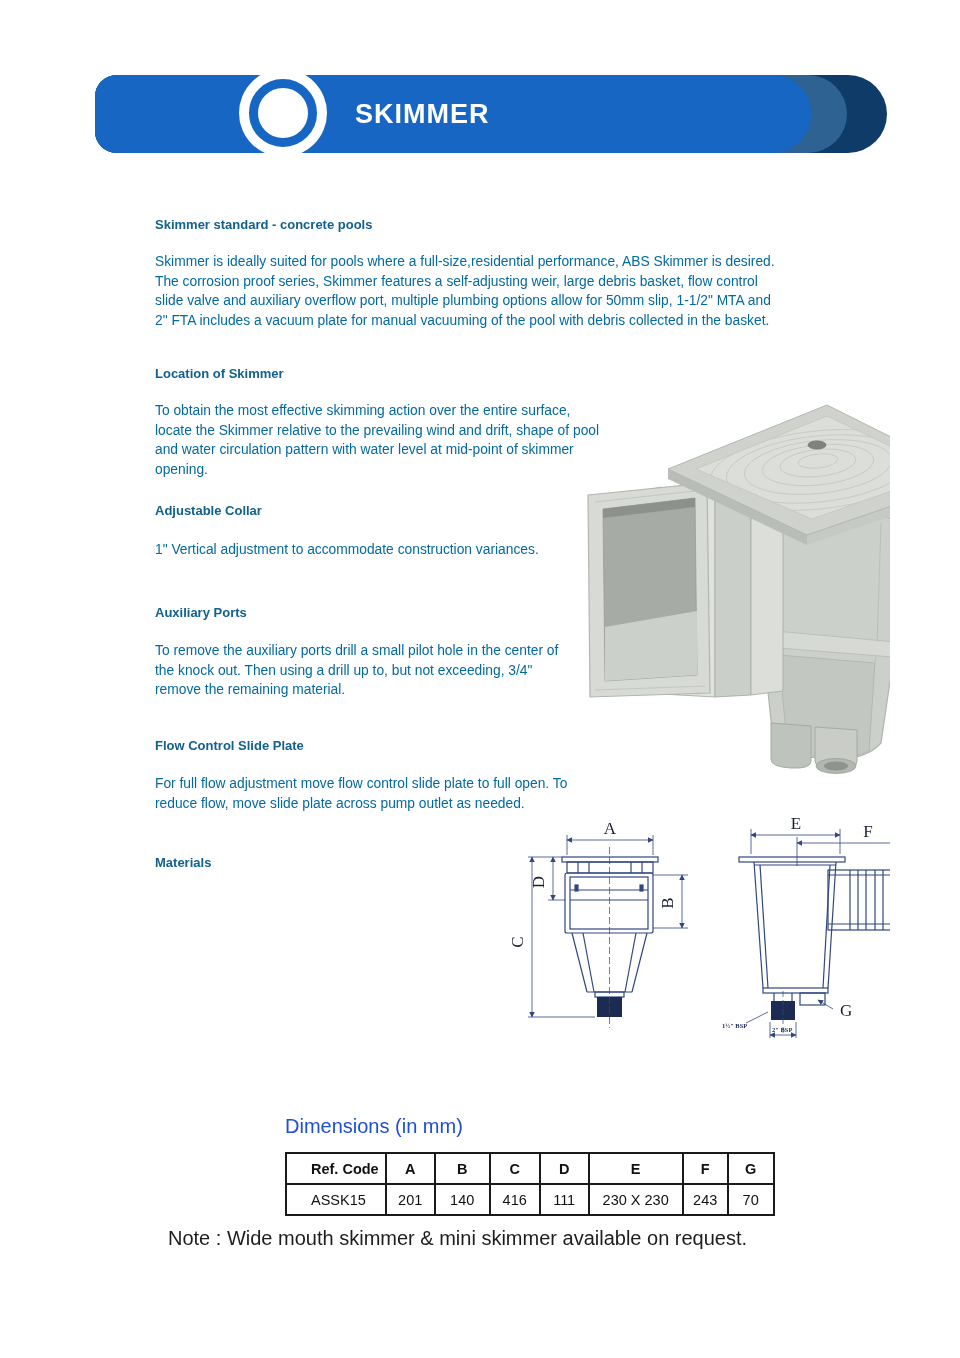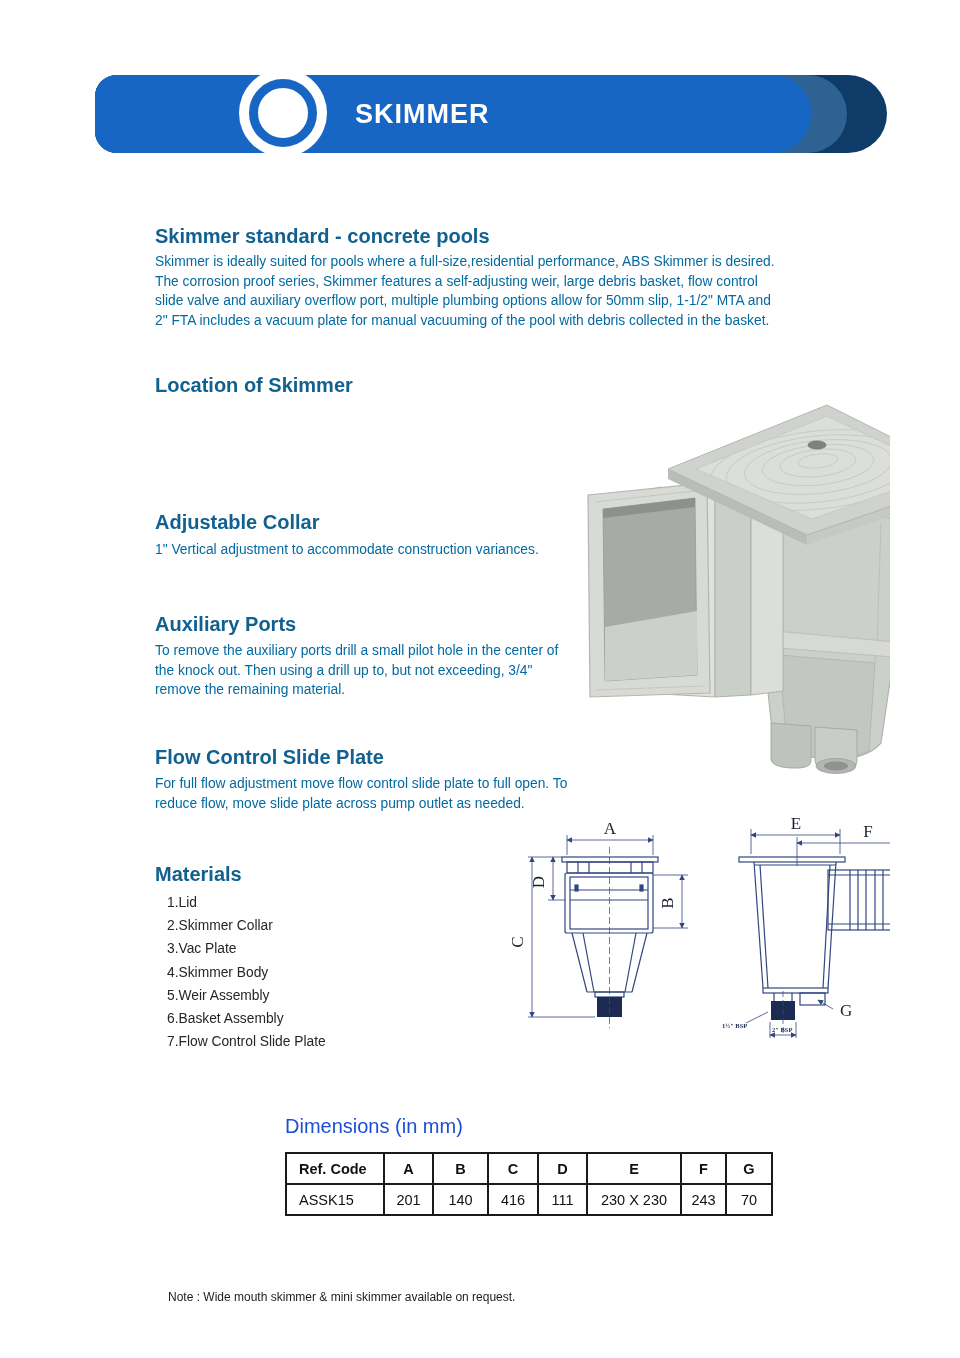--- a/index.html
+++ b/index.html
@@ -20,36 +20,36 @@
     display:flex; align-items:center; justify-content:center;
   }
   .banner-circle-inner {
     width:68px; height:68px; border:9px solid #1766C4; border-radius:50%; background:#ffffff;
   }
   .banner-title {
     position:absolute; left:285px; top:75px; height:78px; line-height:78px;
     color:#ffffff; font-size:27px; font-weight:bold; letter-spacing:1px;
   }
   
-  .sec-title { position:absolute; left:85px; color:#11608F; font-size:20px; font-weight:bold;margin-top:8px; }
+  .sec-title { position:absolute; left:85px; color:#11608F; font-size:13px; font-weight:bold; }
   .sec-body  { position:absolute; left:85px; font-size:13.8px; line-height:19.5px; color:#0369a1; }
   
   .materials-list { position:absolute; left:97px; top:891px; list-style:none; }
   .materials-list li { font-size:13.8px; line-height:23.2px; color:#262626; }
   
   .dim-title { position:absolute; left:215px; top:1115px; color:#1d4ed8; font-size:20px; font-weight:normal; }
   table.dims { position:absolute; left:215px; top:1152px; border-collapse:collapse; }
   table.dims th, table.dims td {
     border:2px solid #1a1a1a; height:31px; font-size:14.5px;
     text-align:center; padding:0 6px; color:#111; white-space:nowrap;
   }
   table.dims th { font-weight:bold; }
-  table.dims th.c0, table.dims td.c0 { text-align:left; padding-left:12px; }
-  
-  .note { position:absolute; left:98px; top:1290px; font-size:12px; color:#1d1d1d;text-align:center; }
+  table.dims th.c0, table.dims td.c0 { text-align:left; padding-left:24px; }
+  
+  .note { position:absolute; left:98px; top:1227px; font-size:20px; color:#1d1d1d;text-align:center; }
   .page-num { position:absolute; left:878px; top:1266px; font-size:17px; font-weight:bold; color:#16233F; }
   
   .fittings-tab {
     position:absolute; left:872px; top:955px; width:66px; height:218px;
     background:#1B3A60; border-radius:18px 5px 14px 18px;
     display:flex; align-items:center; justify-content:center;
   }
   .fittings-tab span {
     writing-mode:vertical-rl; transform:rotate(180deg);
     color:#CFE2F2; font-size:22px; letter-spacing:4px; font-weight:normal;
@@ -71,40 +71,32 @@
   <div class="banner-layer banner-main"></div>
   <div class="banner-circle">
     <div class="banner-circle-inner"></div>
   </div>
   <div class="banner-title">SKIMMER</div>
 
   <h2 class="sec-title" style="top:217px">Skimmer standard - concrete pools</h2>
   <p class="sec-body" style="top:252px; width:620px">Skimmer is ideally suited for pools where a full-size,residential performance, ABS Skimmer is desired. The corrosion proof series, Skimmer features a self-adjusting weir, large debris basket, flow control slide valve and auxiliary overflow port, multiple plumbing options allow for 50mm slip, 1-1/2" MTA and 2" FTA includes a vacuum plate for manual vacuuming of the pool with debris collected in the basket.</p>
 
   <h2 class="sec-title" style="top:366px">Location of Skimmer</h2>
+  <p class="sec-body" style="top:401px; width:455px">To obtain the most effective skimming action over the entire surface, locate the Skimmer relative to the prevailing wind and drift, shape of pool and water circulation pattern with water level at mid-point of skimmer opening.</p>
 
   <h2 class="sec-title" style="top:503px">Adjustable Collar</h2>
   <p class="sec-body" style="top:540px; width:460px">1" Vertical adjustment to accommodate construction variances.</p>
 
   <h2 class="sec-title" style="top:605px">Auxiliary Ports</h2>
   <p class="sec-body" style="top:641px; width:425px">To remove the auxiliary ports drill a small pilot hole in the center of the knock out. Then using a drill up to, but not exceeding, 3/4" remove the remaining material.</p>
 
   <h2 class="sec-title" style="top:738px">Flow Control Slide Plate</h2>
   <p class="sec-body" style="top:774px; width:415px">For full flow adjustment move flow control slide plate to full open. To reduce flow, move slide plate across pump outlet as needed.</p>
 
   <h2 class="sec-title" style="top:855px">Materials</h2>
-  <ul class="materials-list">
-    <li>1.Lid</li>
-    <li>2.Skimmer Collar</li>
-    <li>3.Vac Plate</li>
-    <li>4.Skimmer Body</li>
-    <li>5.Weir Assembly</li>
-    <li>6.Basket Assembly</li>
-    <li>7.Flow Control Slide Plate</li>
-  </ul>
 
   <svg class="photo-svg" viewBox="0 0 420 390" aria-hidden="true">
 
     <path d="M196,112 L322,122 Q334,126 335,142 L330,252 L316,348 Q300,366 262,364 Q220,361 208,344 L198,250 Z" fill="#ccd0cb" stroke="#b0b4af" stroke-width="1.2"></path>
     <path d="M316,128 L312,250 L300,352" fill="none" stroke="#bcc0bb" stroke-width="1"></path>
     <path d="M200,235 L330,247 L328,262 L201,252 Z" fill="#d6d9d4" stroke="#b6bab5" stroke-width="0.8"></path>
     <path d="M214,260 L310,268 L304,356 Q280,368 244,362 L222,350 Z" fill="#c3c7c2" stroke="#afb3ae" stroke-width="0.8"></path>
 
     <g>
       <path d="M206,328 L246,331 L246,366 Q246,374 226,373 Q206,372 206,364 Z" fill="#bfc3be" stroke="#a6aaa5" stroke-width="1"></path>

